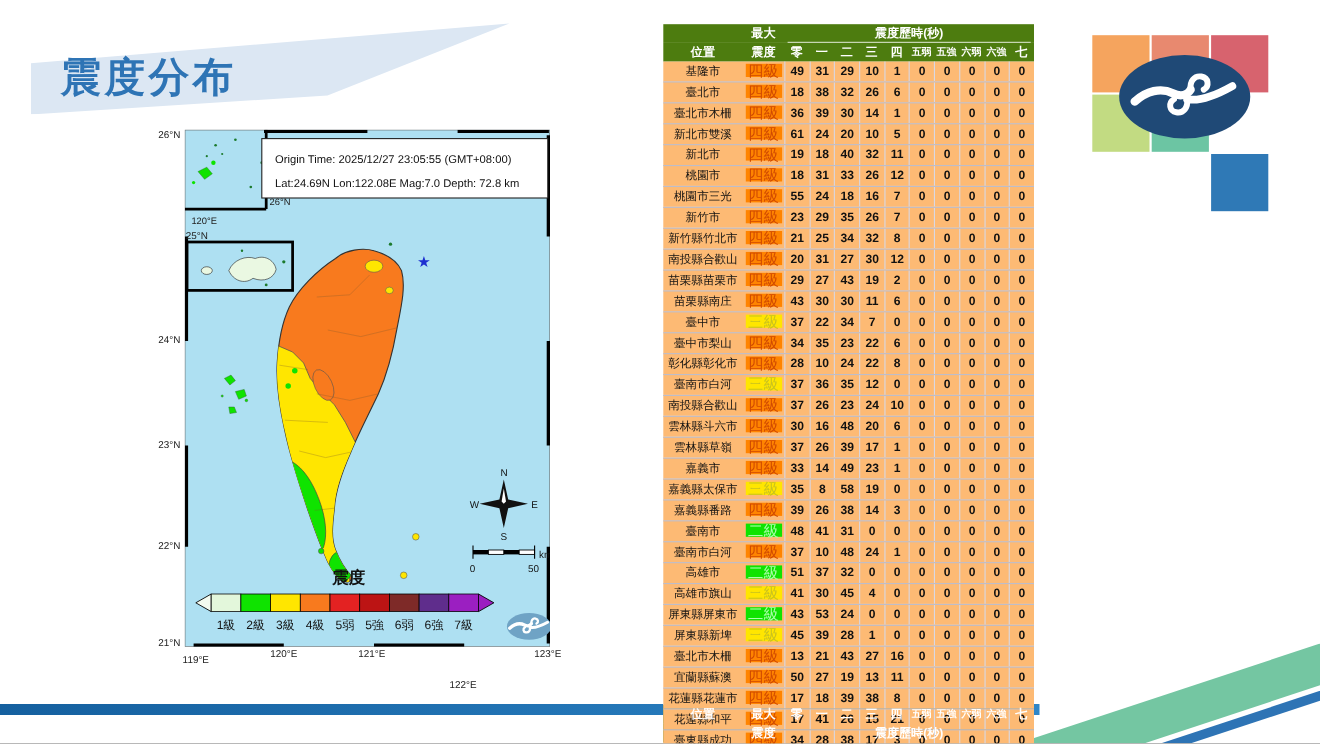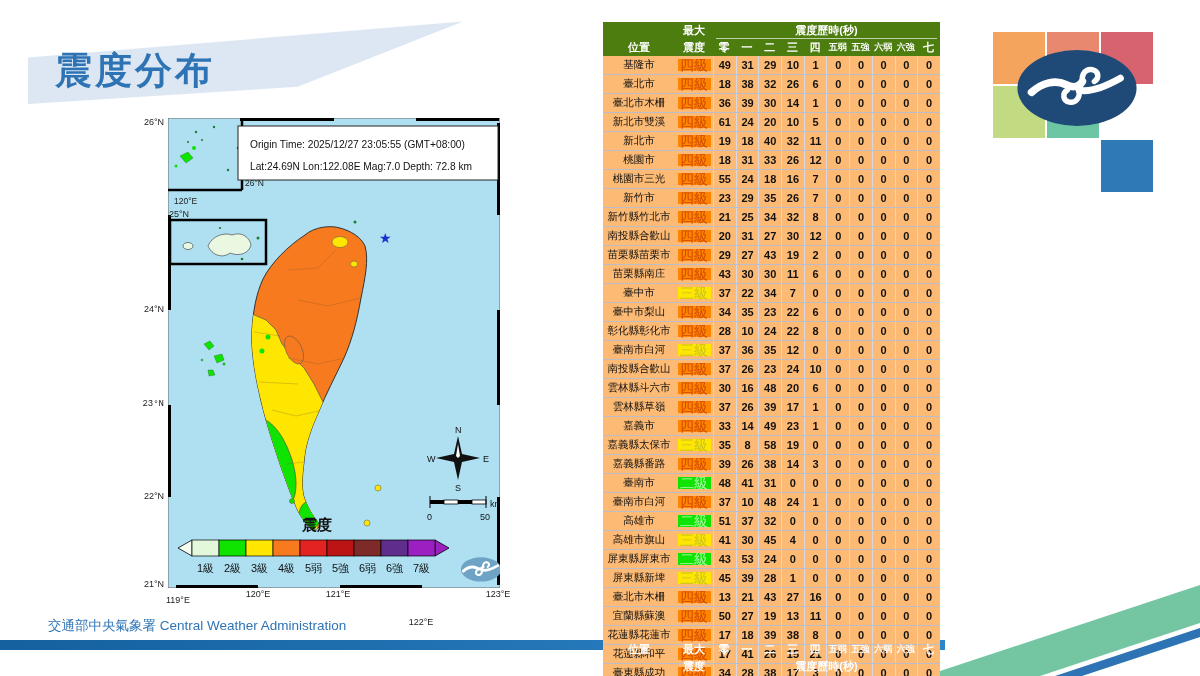--- a/index.html
+++ b/index.html
@@ -228,21 +228,21 @@
 
     <g transform="translate(292,438) scale(0.42)">
       <ellipse cx="50" cy="32" rx="48" ry="29" fill="#6fa3c5"></ellipse>
       <use href="#swirlg" transform="translate(-6,-4)"></use>
     </g>
   </svg>
 
   <div class="geo latlab" style="left:136px;top:117px;">26°N</div>
   <div class="geo latlab" style="left:136px;top:209px;margin-left:25px;">25°N</div>
   <div class="geo latlab" style="left:136px;top:304px;">24°N</div>
-  <div class="geo latlab" style="left:136px;top:399px;font-family:Liberation Mono, monospace;">23°N</div>
+  <div class="geo latlab" style="left:136px;top:399px;">23°N</div>
   <div class="geo latlab" style="left:136px;top:491px;">22°N</div>
   <div class="geo latlab" style="left:136px;top:579px;">21°N</div>
   <div class="geo lonlab" style="left:161px;top:595px;">119°E</div>
   <div class="geo lonlab" style="left:241px;top:589px;">120°E</div>
   <div class="geo lonlab" style="left:321px;top:589px;">121°E</div>
   <div class="geo lonlab" style="left:404px;top:617px;">122°E</div>
   <div class="geo lonlab" style="left:481px;top:589px;">123°E</div>
 
   <div id="itable">
     <div class="hrow">
@@ -777,21 +777,20 @@
         <div class="lvl" style="font-size: 9px;">六強</div>
         <div class="lvl">七</div>
       </div>
     <div class="hrow">
       <div class="hcell"></div>
       <div class="hcell">震度</div>
       <div class="fspan">震度歷時(秒)</div>
     </div>
   </div>
 
-  <div class="agency">交通部中央氣象署 Central Weather Administration</div>
   <div class="band"></div>
   <div id="stripes">
     <div class="stripe-thin"></div>
     <div class="stripe-big"></div>
     <div class="stripe-blue"></div>
   </div>
 
 </div>
 
 </body></html>

